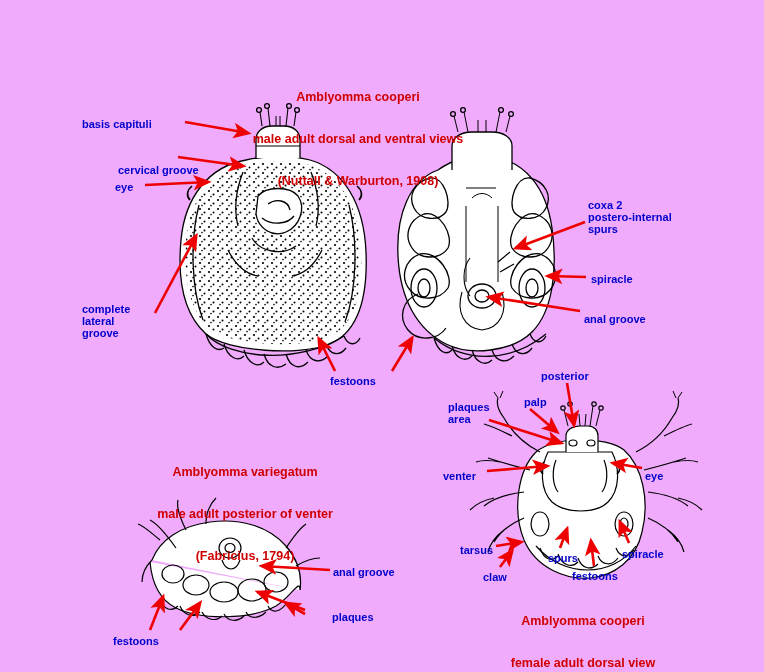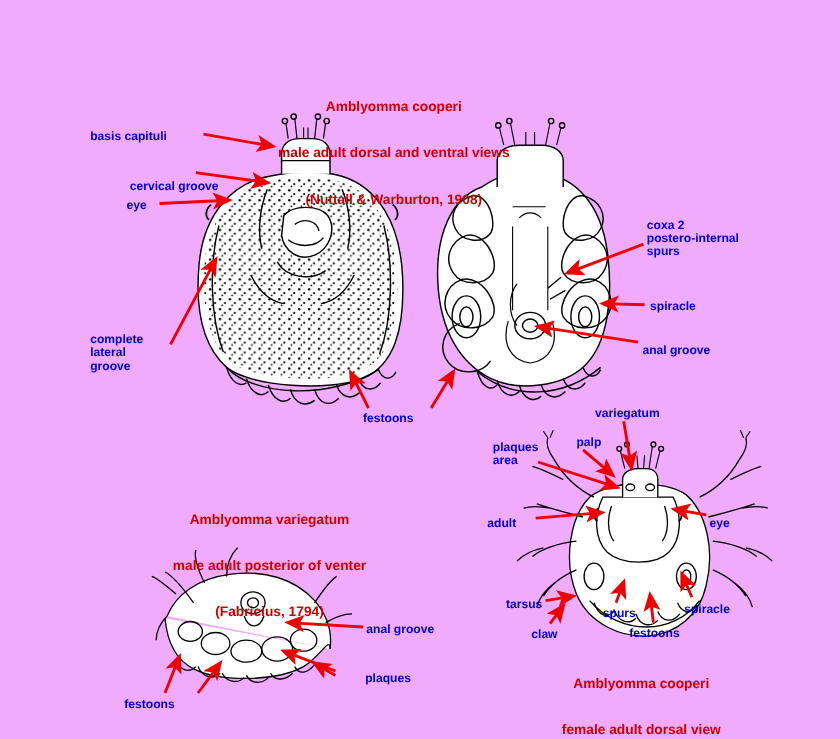--- a/index.html
+++ b/index.html
@@ -290,25 +290,25 @@
   <div class="label" style="left:115px; top:181px;">eye</div>
   <div class="label" style="left:82px; top:303px;">complete
 lateral
 groove</div>
   <div class="label" style="left:330px; top:375px;">festoons</div>
   <div class="label" style="left:588px; top:199px;">coxa 2
 postero-internal
 spurs</div>
   <div class="label" style="left:591px; top:273px;">spiracle</div>
   <div class="label" style="left:584px; top:313px;">anal groove</div>
-  <div class="label" style="left:541px; top:370px;">variegatum</div>
+  <div class="label" style="left:541px; top:370px;">posterior</div>
   <div class="label" style="left:524px; top:396px;">palp</div>
   <div class="label" style="left:448px; top:401px;">plaques
 area</div>
-  <div class="label" style="left:443px; top:470px;">adult</div>
+  <div class="label" style="left:443px; top:470px;">venter</div>
   <div class="label" style="left:645px; top:470px;">eye</div>
   <div class="label" style="left:460px; top:544px;">tarsus</div>
   <div class="label" style="left:548px; top:552px;">spurs</div>
   <div class="label" style="left:622px; top:548px;">spiracle</div>
   <div class="label" style="left:483px; top:571px;">claw</div>
   <div class="label" style="left:572px; top:570px;">festoons</div>
   <div class="label" style="left:333px; top:566px;">anal groove</div>
   <div class="label" style="left:307px; top:611px;margin-left:25px;">plaques</div>
   <div class="label" style="left:113px; top:635px;">festoons</div>
 

